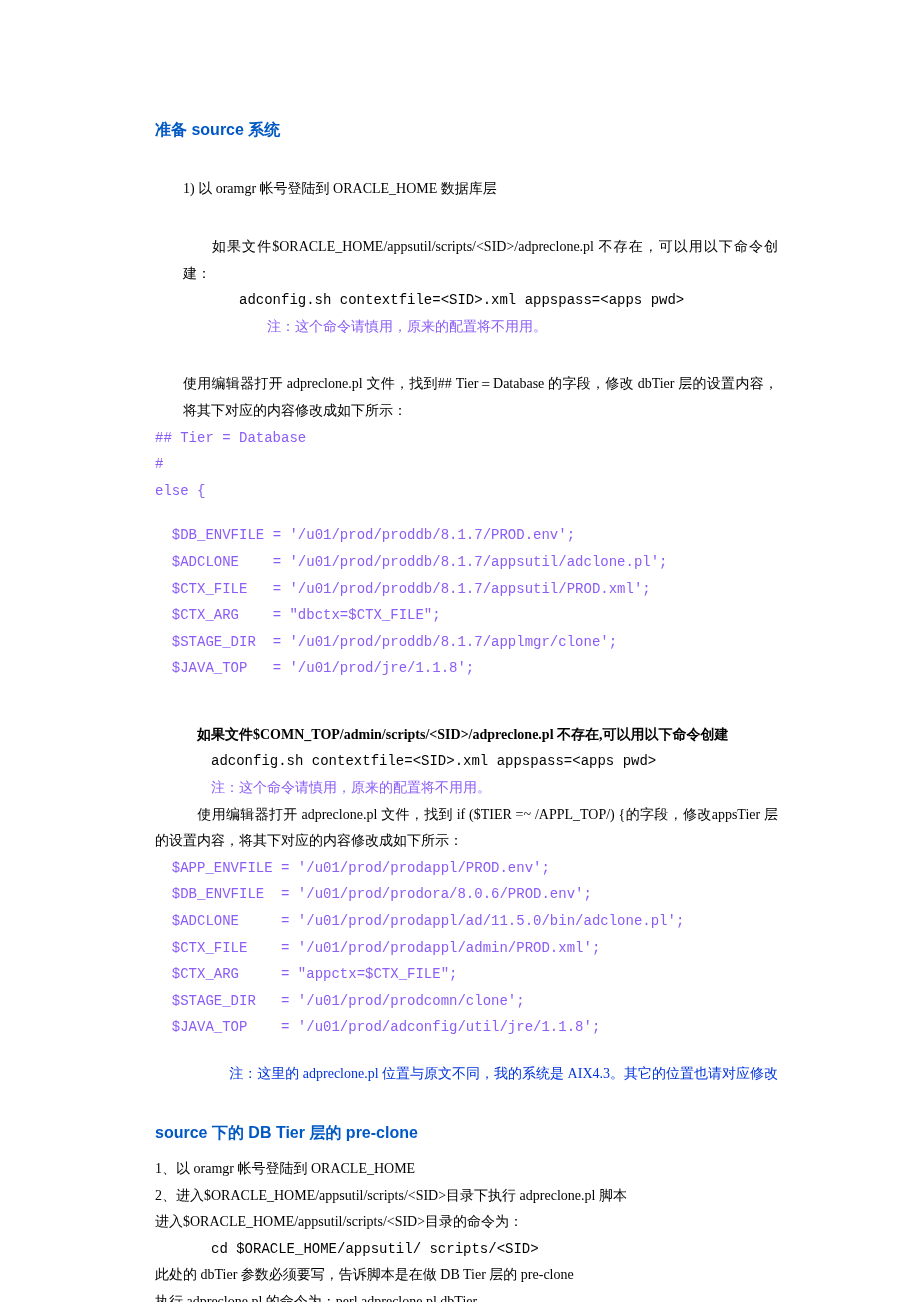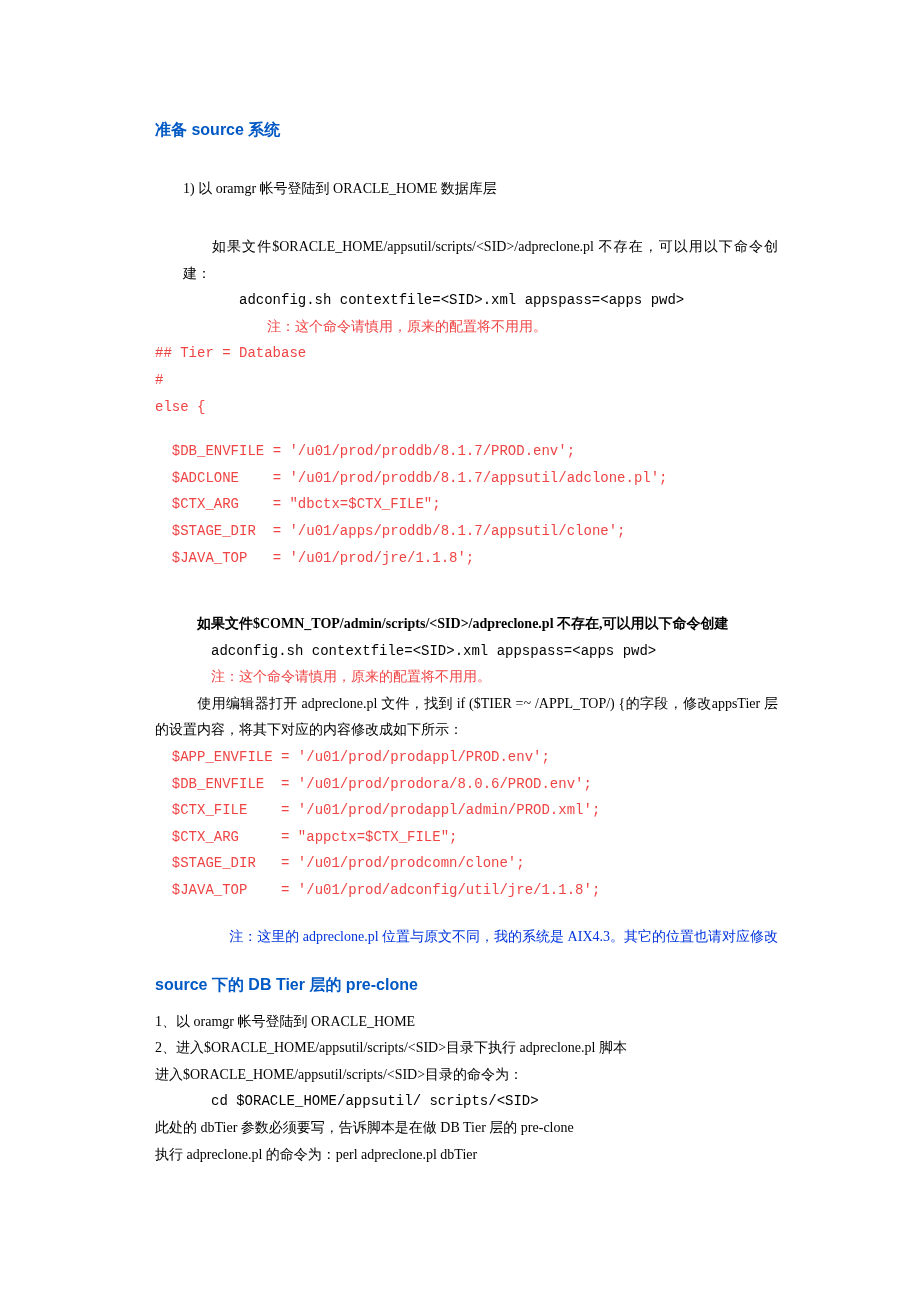--- a/index.html
+++ b/index.html
@@ -17,26 +17,26 @@
     padding: 115px 130px 50px 155px;
     box-sizing: border-box;
   }
   .heading {
     font-family: Arial, "Microsoft YaHei", sans-serif;
     font-weight: bold;
     color: #0058C4;
     font-size: 16px;
     margin-bottom: 8px;
   }
-  .heading.second { margin-top: 20px; }
+  .heading.second { margin-top: 30px; }
   .indent1 { padding-left: 28px; margin-top: 31px; }
   .indent2 { padding-left: 56px; }
   .indent3 { padding-left: 84px; }
   .indent-note { padding-left: 112px; }
-  .red { color: #ef4444; }
+  .red { color: #8b5cf6; }
   .blue { color: #0033DD; text-align: right; }
   .mono {
     font-family: "Courier New", monospace;
     font-size: 14px;
   }
   .line { white-space: pre-wrap; }
   .para { text-align: justify; }
 </style>
 </head>
 <body>
@@ -44,42 +44,45 @@
 <div class="page">
 
   <div class="heading">准备 source 系统</div>
 
   <div class="indent1">1)  以 oramgr 帐号登陆到 ORACLE_HOME 数据库层</div>
   <div class="indent1 para">
     <span style="display:inline-block;width:28px;"></span><span>如果文件$ORACLE_HOME/appsutil/scripts/&lt;SID&gt;/adpreclone.pl 不存在，可以用以下命令创建：</span>
   </div>
   <div class="indent3 mono">adconfig.sh contextfile=&lt;SID&gt;.xml appspass=&lt;apps pwd&gt;</div>
   <div class="indent-note red">注：这个命令请慎用，原来的配置将不用用。</div>
+  <div class="indent1 para">使用编辑器打开 adpreclone.pl 文件，找到## Tier＝Database 的字段，修改 dbTier 层的设置内容，将其下对应的内容修改成如下所示：</div>
 
   <div class="red mono line">## Tier = Database</div>
   <div class="red mono line">#</div>
   <div class="red mono line">else {</div>
   <div class="red mono line" style="height:18px;"></div>
   <div class="red mono line">  $DB_ENVFILE = '/u01/prod/proddb/8.1.7/PROD.env';</div>
   <div class="red mono line">  $ADCLONE    = '/u01/prod/proddb/8.1.7/appsutil/adclone.pl';</div>
+  <div class="red mono line">  $CTX_FILE   = '/u01/prod/proddb/8.1.7/appsutil/PROD.xml';</div>
   <div class="red mono line">  $CTX_ARG    = "dbctx=$CTX_FILE";</div>
-  <div class="red mono line">  $STAGE_DIR  = '/u01/apps/proddb/8.1.7/appsutil/clone';</div>
+  <div class="red mono line">  $STAGE_DIR  = '/u01/prod/proddb/8.1.7/applmgr/clone';</div>
   <div class="red mono line">  $JAVA_TOP   = '/u01/prod/jre/1.1.8';</div>
 
   <div style="height:40px;"></div>
 
   <div style="padding-left:42px;font-weight:bold;" class="para">如果文件$COMN_TOP/admin/scripts/&lt;SID&gt;/adpreclone.pl 不存在,可以用以下命令创建</div>
   <div class="indent2 mono">adconfig.sh contextfile=&lt;SID&gt;.xml appspass=&lt;apps pwd&gt;</div>
   <div class="indent2 red">注：这个命令请慎用，原来的配置将不用用。</div>
   <div class="para">
     <span style="display:inline-block;width:42px;"></span><span>使用编辑器打开 adpreclone.pl 文件，找到 if ($TIER =~ /APPL_TOP/) {的字段，修改appsTier 层的设置内容，将其下对应的内容修改成如下所示：</span>
   </div>
 
   <div class="red mono line">  $APP_ENVFILE = '/u01/prod/prodappl/PROD.env';</div>
   <div class="red mono line">  $DB_ENVFILE  = '/u01/prod/prodora/8.0.6/PROD.env';</div>
+  <div class="red mono line">  $ADCLONE     = '/u01/prod/prodappl/ad/11.5.0/bin/adclone.pl';</div>
   <div class="red mono line">  $CTX_FILE    = '/u01/prod/prodappl/admin/PROD.xml';</div>
   <div class="red mono line">  $CTX_ARG     = "appctx=$CTX_FILE";</div>
   <div class="red mono line">  $STAGE_DIR   = '/u01/prod/prodcomn/clone';</div>
   <div class="red mono line">  $JAVA_TOP    = '/u01/prod/adconfig/util/jre/1.1.8';</div>
 
   <div style="height:20px;"></div>
 
   <div class="blue">注：这里的 adpreclone.pl 位置与原文不同，我的系统是 AIX4.3。其它的位置也请对应修改</div>
 
   <div class="heading second">source 下的 DB Tier 层的 pre-clone</div>

